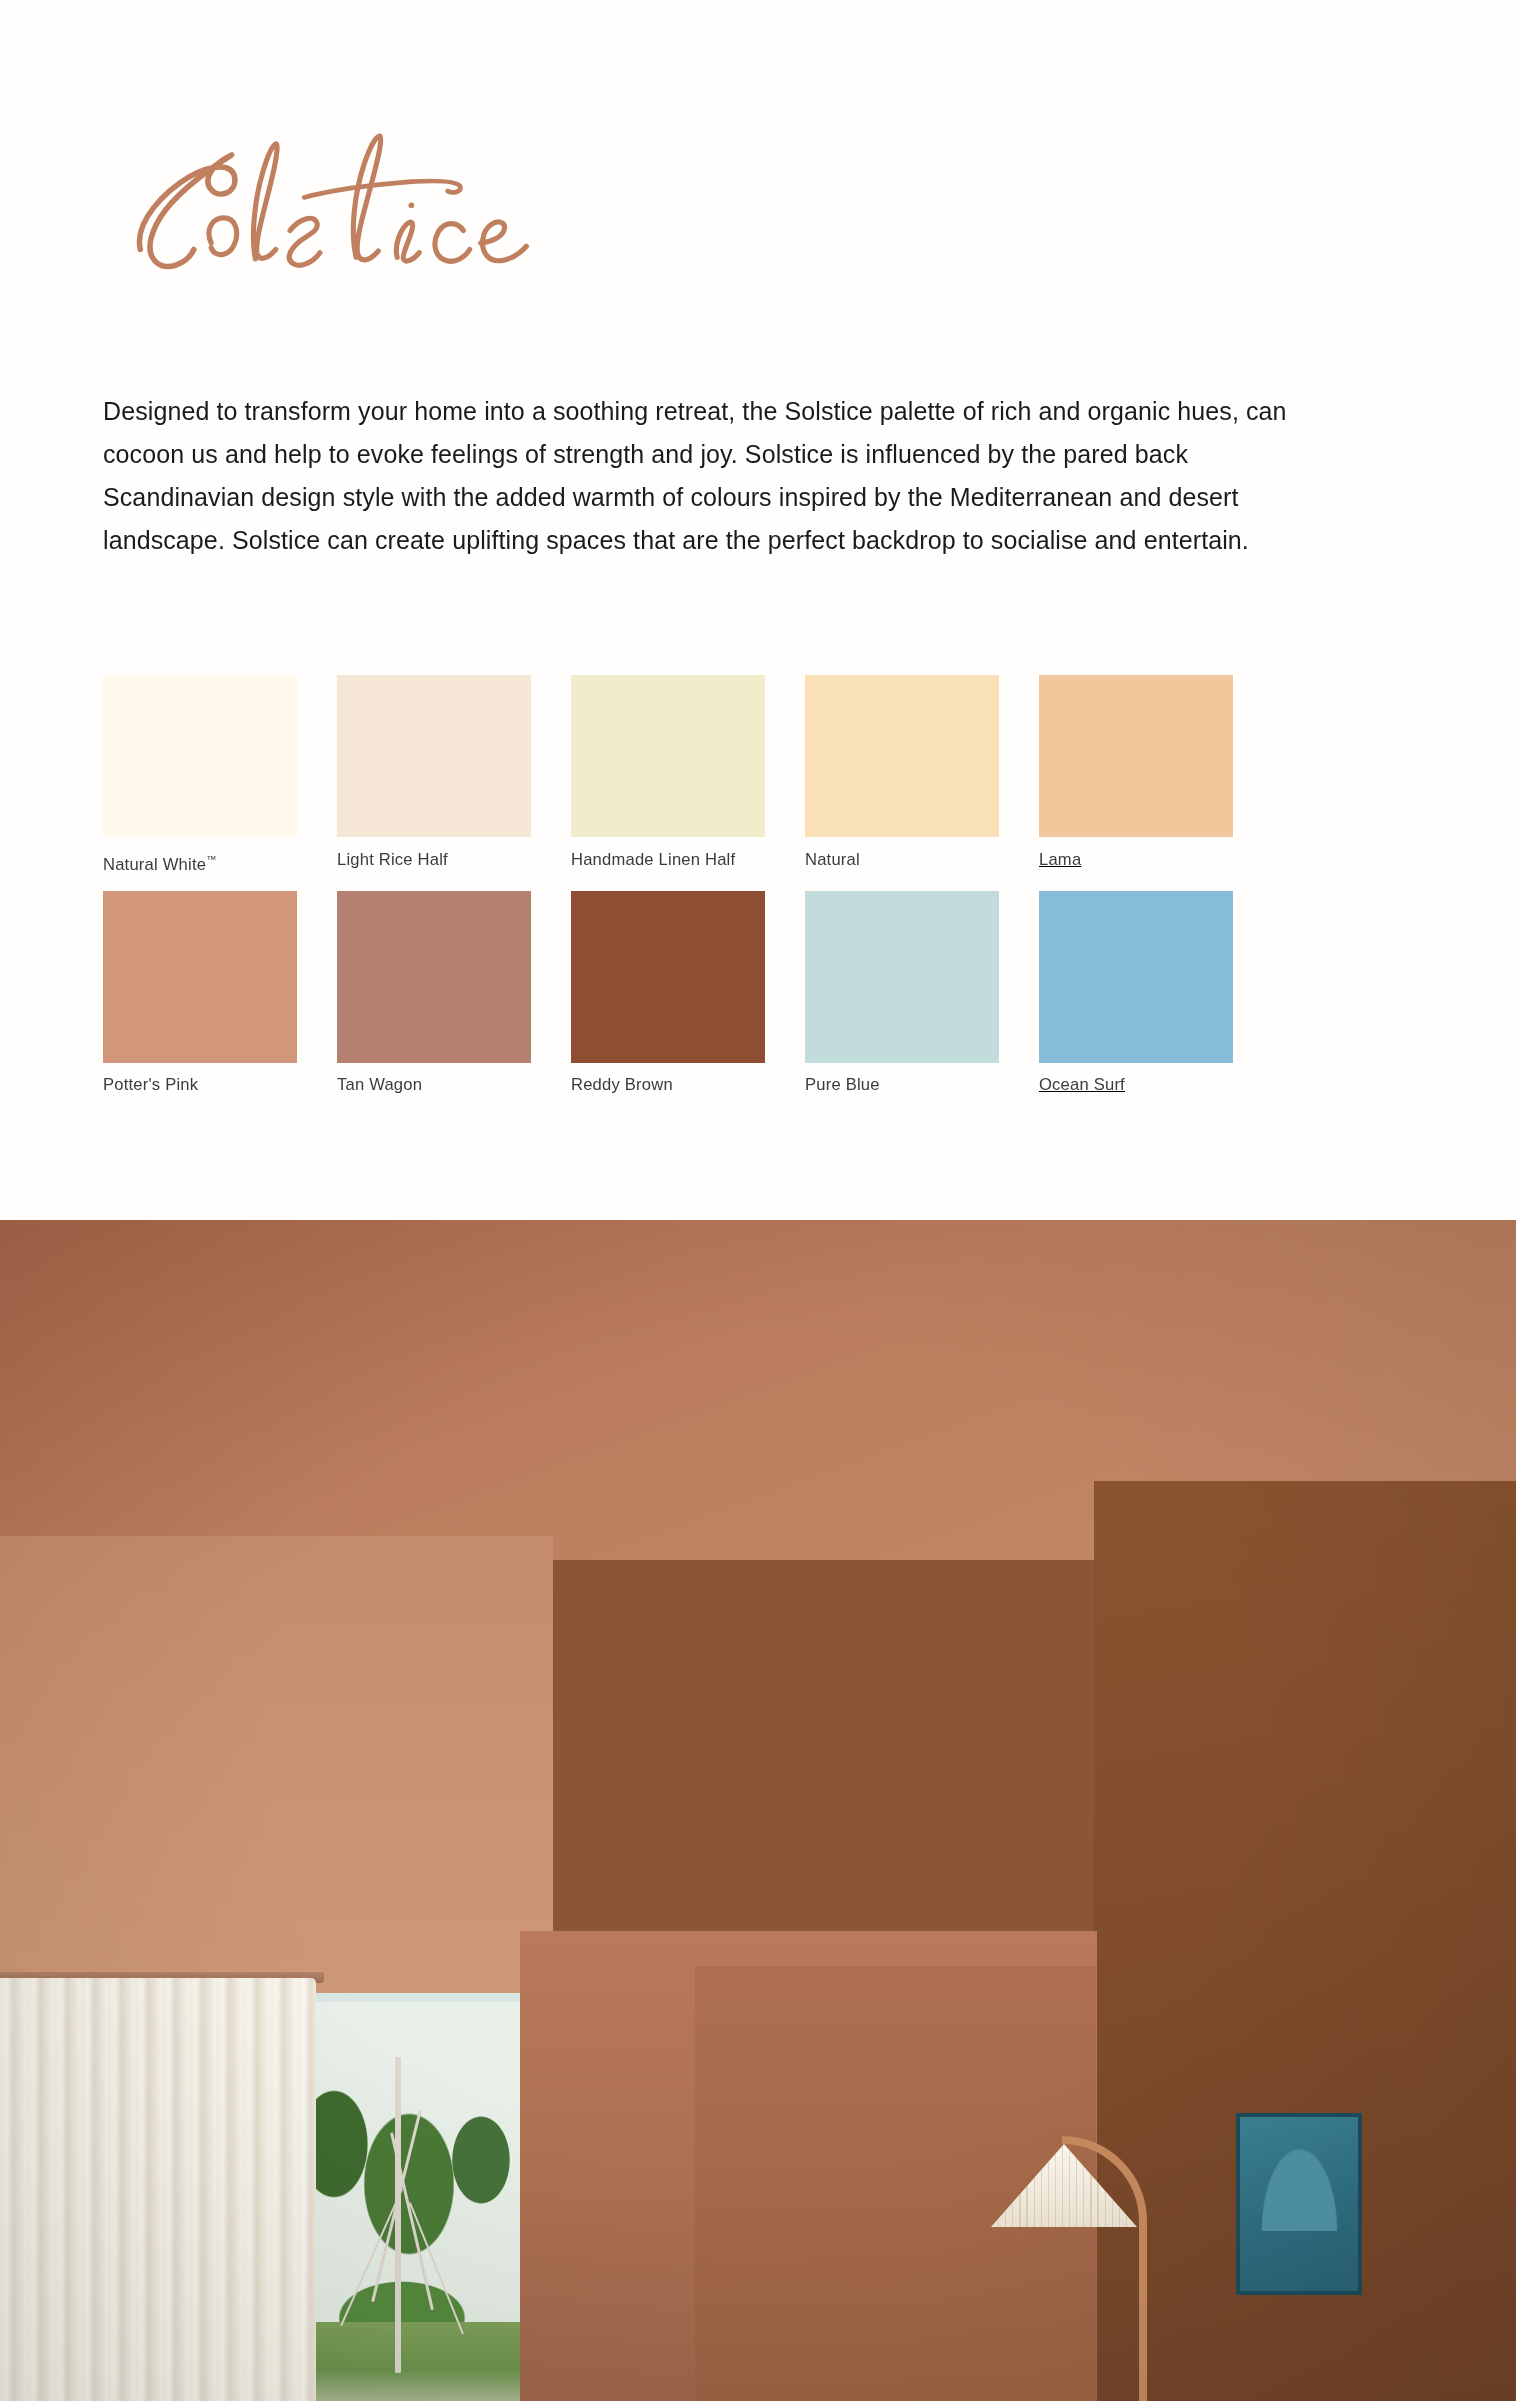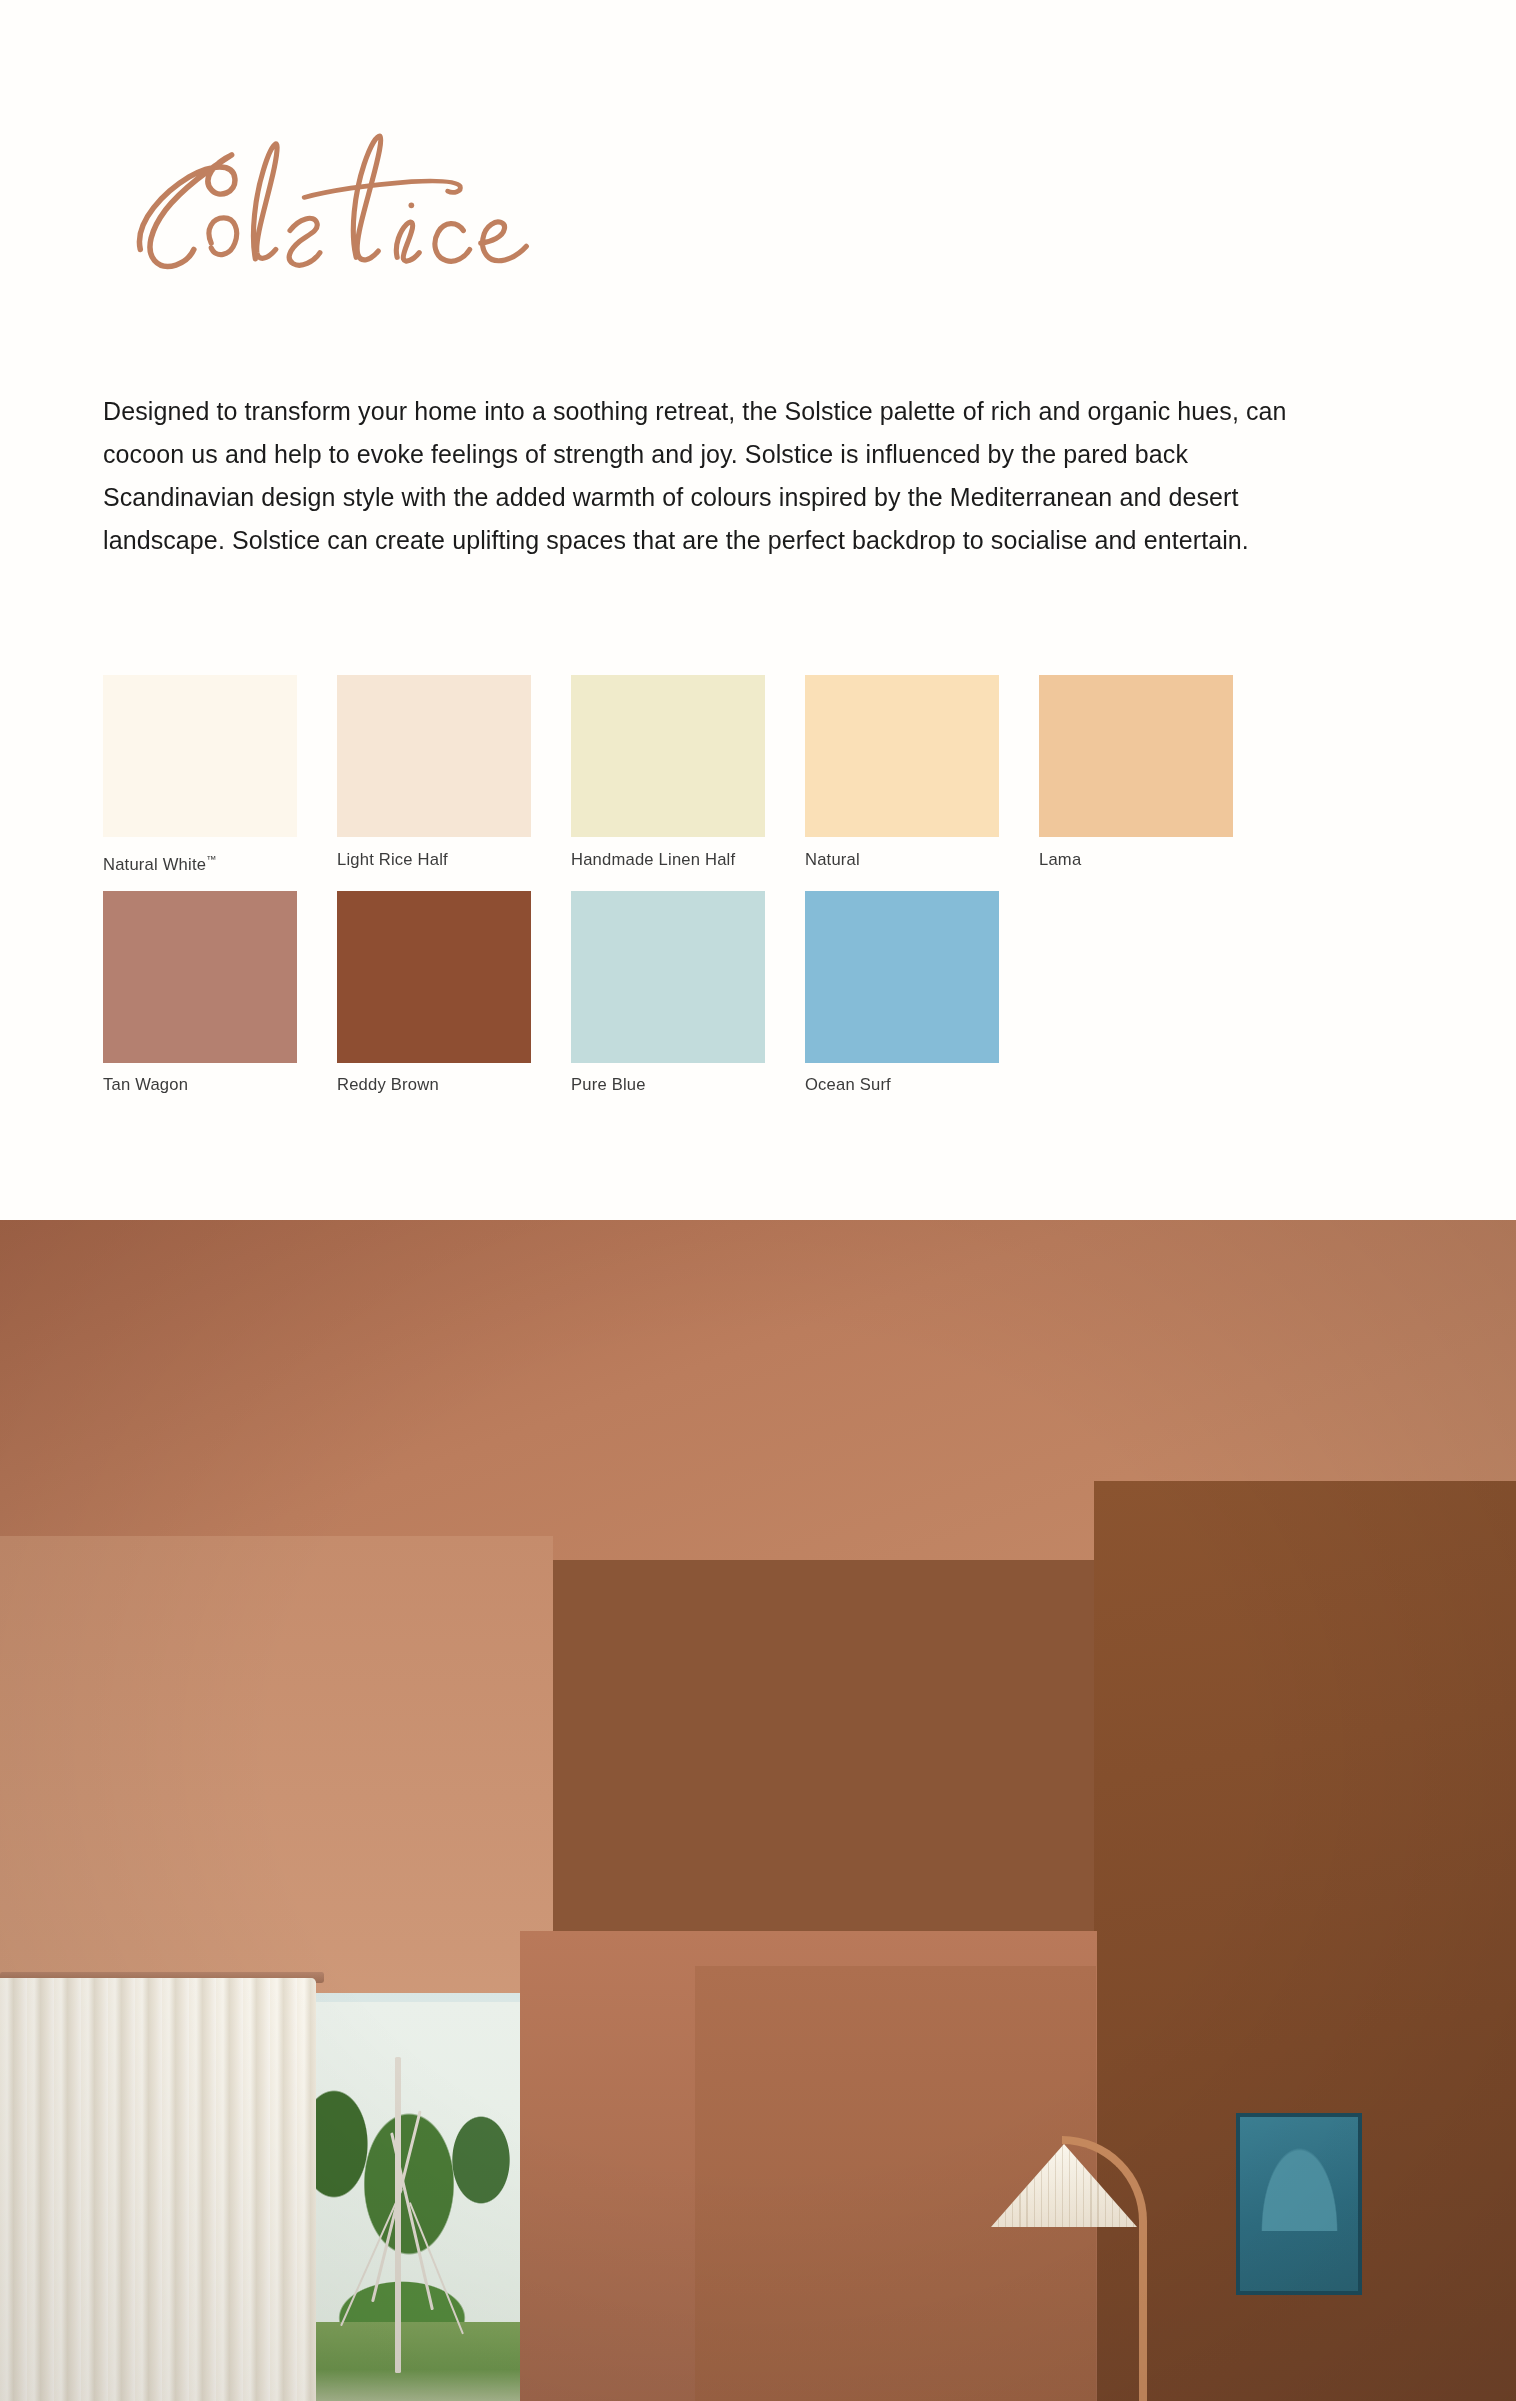--- a/index.html
+++ b/index.html
@@ -58,21 +58,21 @@
   .swatch-row {
     display: flex;
     gap: 12px;
     margin-bottom: 16px;
   }
   .swatch-cell {
     width: 194px;
     margin-right: 28px;
     position: relative;
   }
-  .swatch-cell:last-child { margin-right: 0; }
+  .swatch-cell:last-child { margin-right: 0; text-decoration: underline; }
   .swatch-chip {
     width: 100%;
     height: 162px;
     display: block;
   }
   .swatch-label {
     margin-top: 12.6px;
     font-size: 16.6px;
     line-height: 20.5px;
     color: #3b3b3b;
@@ -257,20 +257,24 @@
         <div class="swatch-label"><span>Natural</span></div>
       </div>
       <div class="swatch-cell">
         <span class="swatch-chip" style="background: rgb(240, 199, 155);"></span>
         <div class="swatch-label"><span>Lama</span></div>
       </div>
     </div>
 
     <div class="swatch-row row2">
       <div class="swatch-cell">
+        <span class="swatch-chip" style="background: rgb(210, 151, 123);"></span>
+        <div class="swatch-label"><span>Potter's Pink</span></div>
+      </div>
+      <div class="swatch-cell">
         <span class="swatch-chip" style="background: rgb(180, 128, 112);"></span>
         <div class="swatch-label"><span>Tan Wagon</span></div>
       </div>
       <div class="swatch-cell">
         <span class="swatch-chip" style="background: rgb(142, 78, 50);"></span>
         <div class="swatch-label"><span>Reddy Brown</span></div>
       </div>
       <div class="swatch-cell">
         <span class="swatch-chip" style="background: rgb(194, 220, 220);"></span>
         <div class="swatch-label"><span>Pure Blue</span></div>

